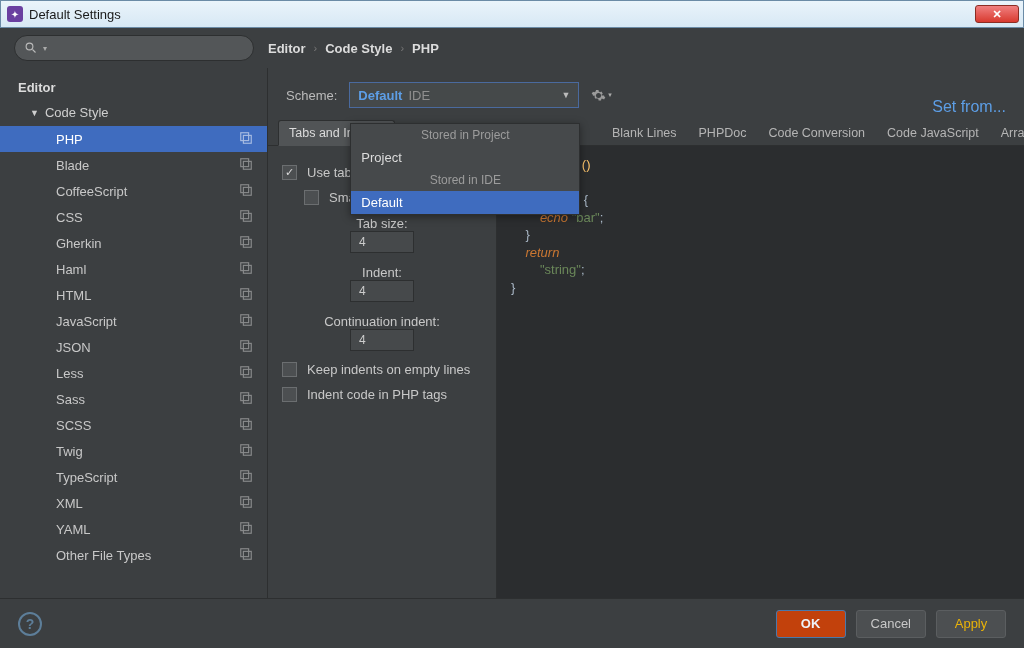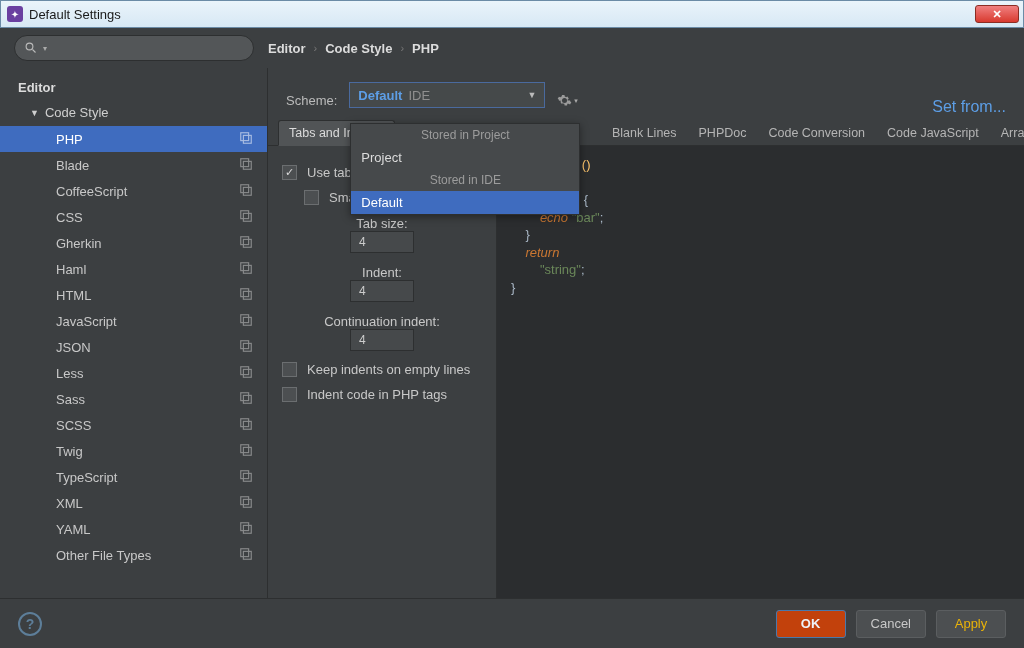--- a/index.html
+++ b/index.html
@@ -88,28 +88,28 @@
     cursor:pointer;
   }
   .side-item.selected { background:#3f6cbf; color:#fff; }
   .stack-icon { opacity:.55; }
   .stack-icon svg { width:14px; height:14px; fill:currentColor; }
 
   .content { flex:1; display:flex; flex-direction:column; min-width:0; position:relative; }
 
   
   .scheme-row {
-    display:flex; align-items:flex-end;
+    display:flex; align-items:center;
     padding:14px 18px 10px;
     gap:12px;
     position:relative;
   }
   .scheme-label { font-size:13px; color:#bbb; }
   .scheme-select {
-    width:196px; height:26px;
+    width:230px; height:26px;
     border:1px solid #4a6a9e;
     background:#45494a;
     display:flex; align-items:center; justify-content:space-between;
     padding:0 8px;
     font-size:13px;
     cursor:pointer;
     position:relative;
   }
   .scheme-val { color:#5d9ee6; font-weight:600; }
   .scheme-suffix { color:#8f8f8f; font-weight:400; margin-left:6px; }

